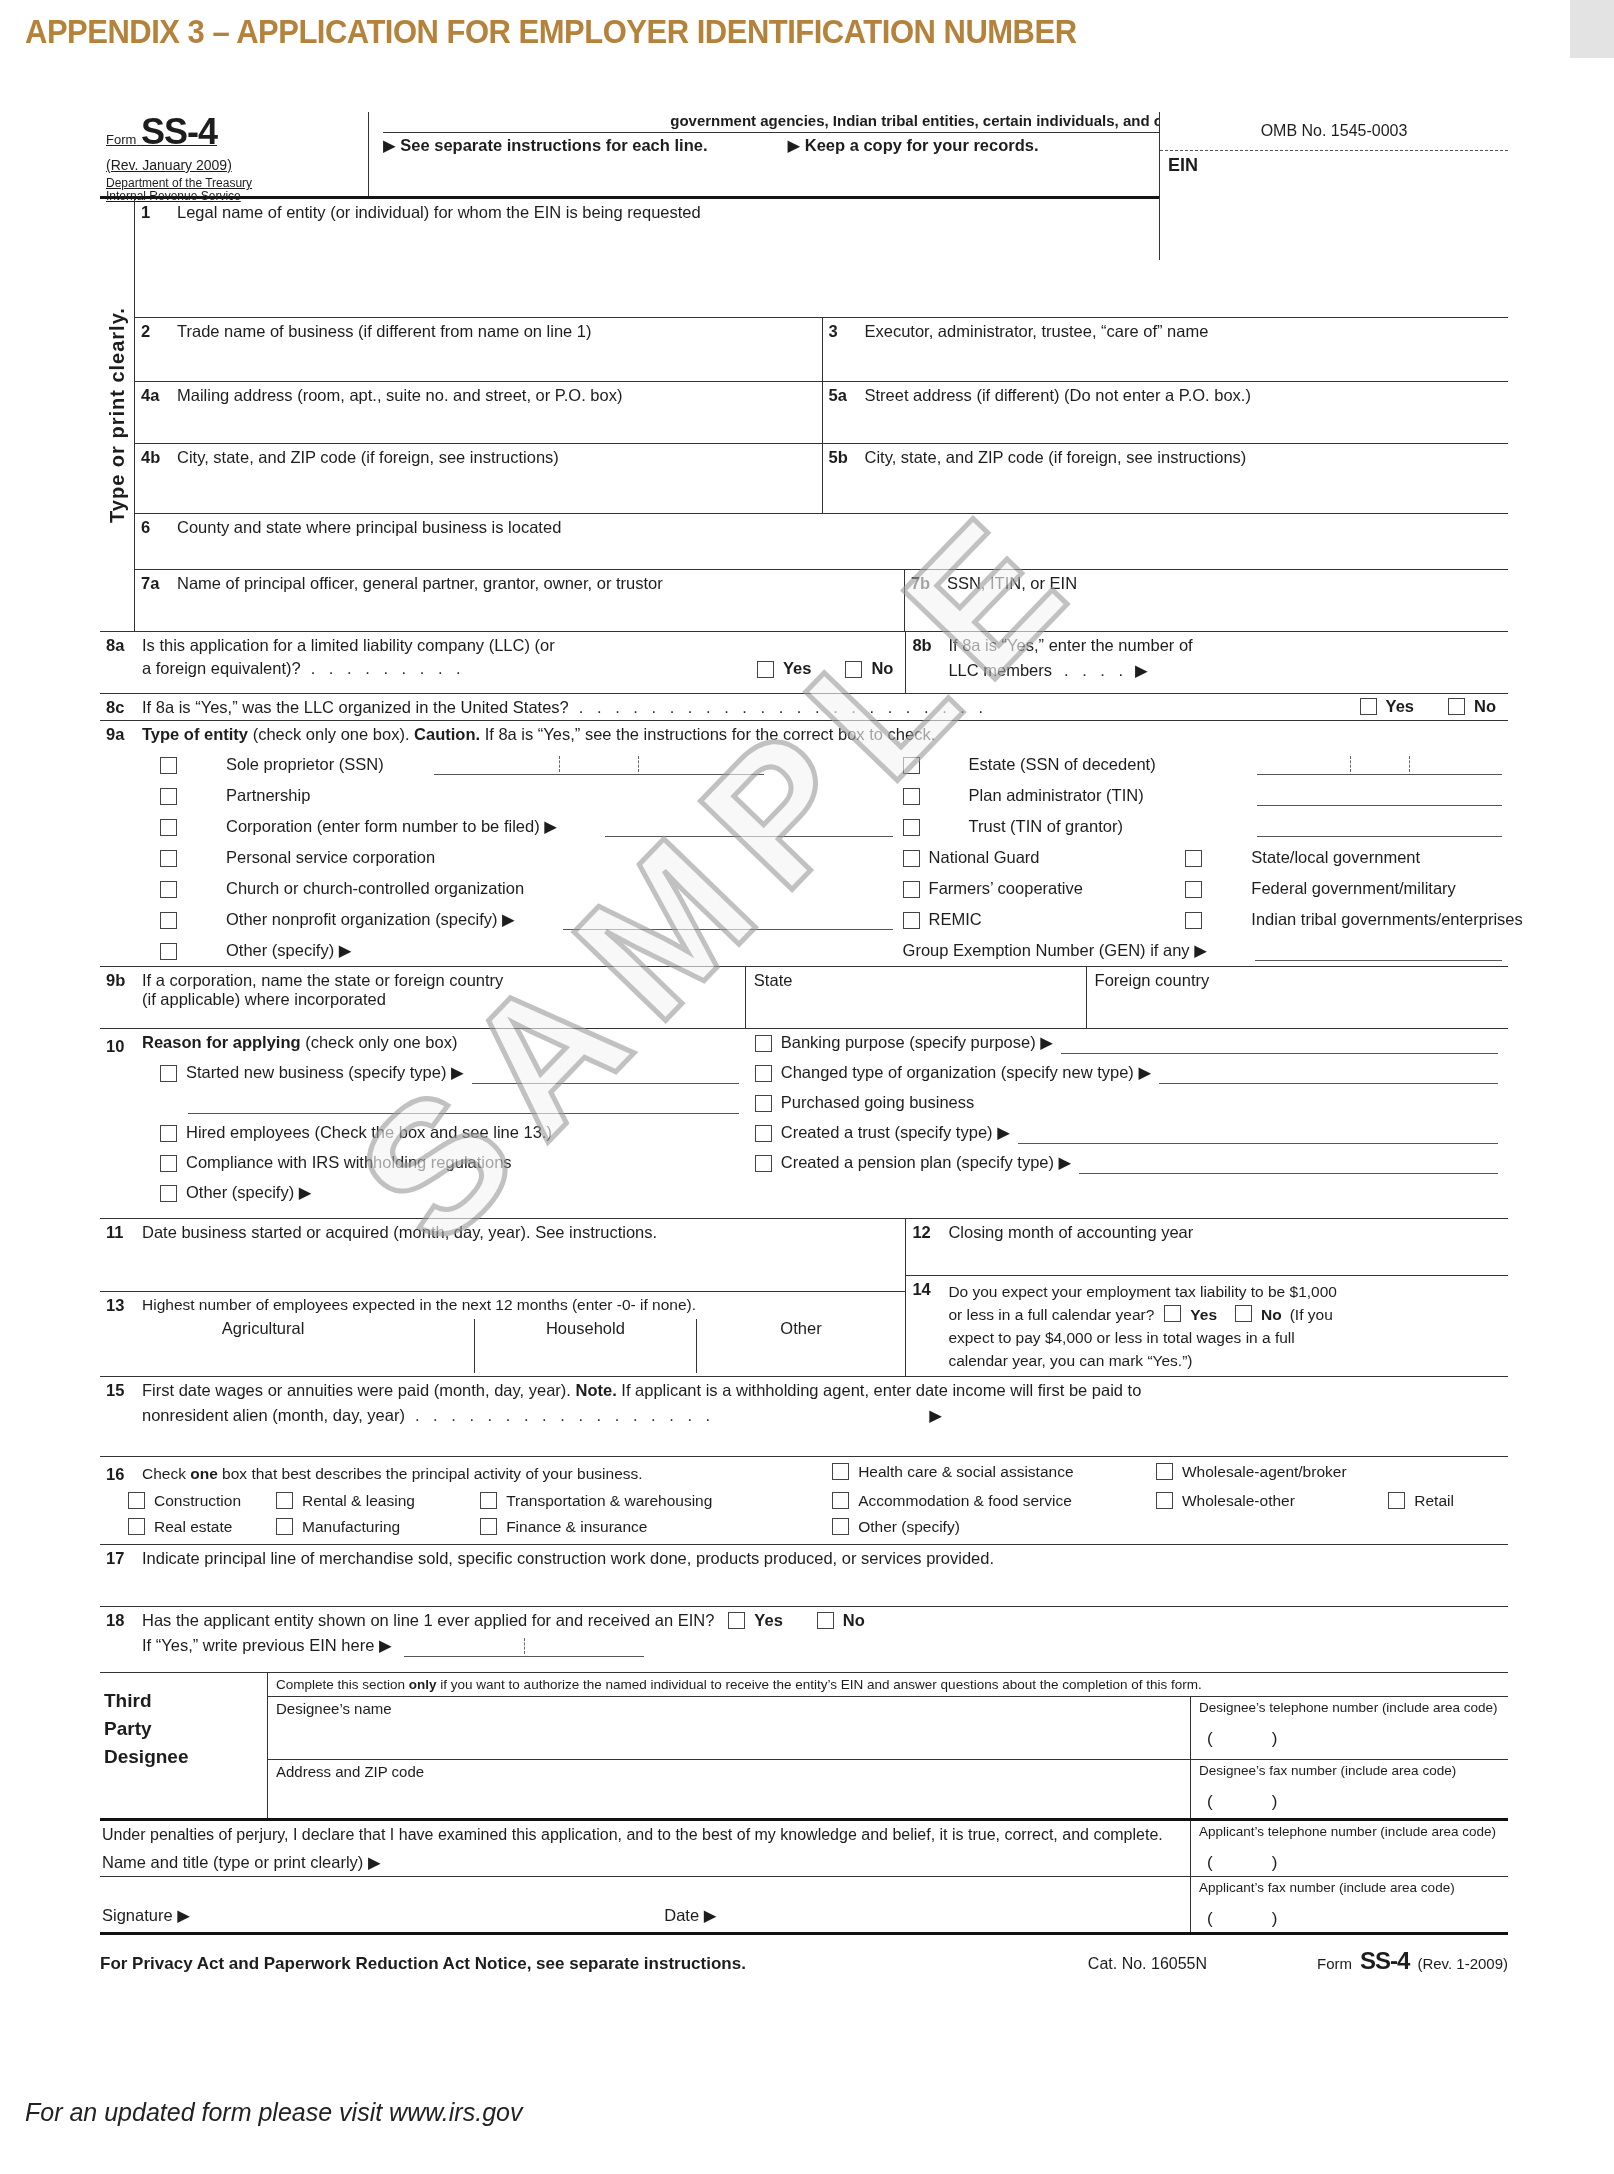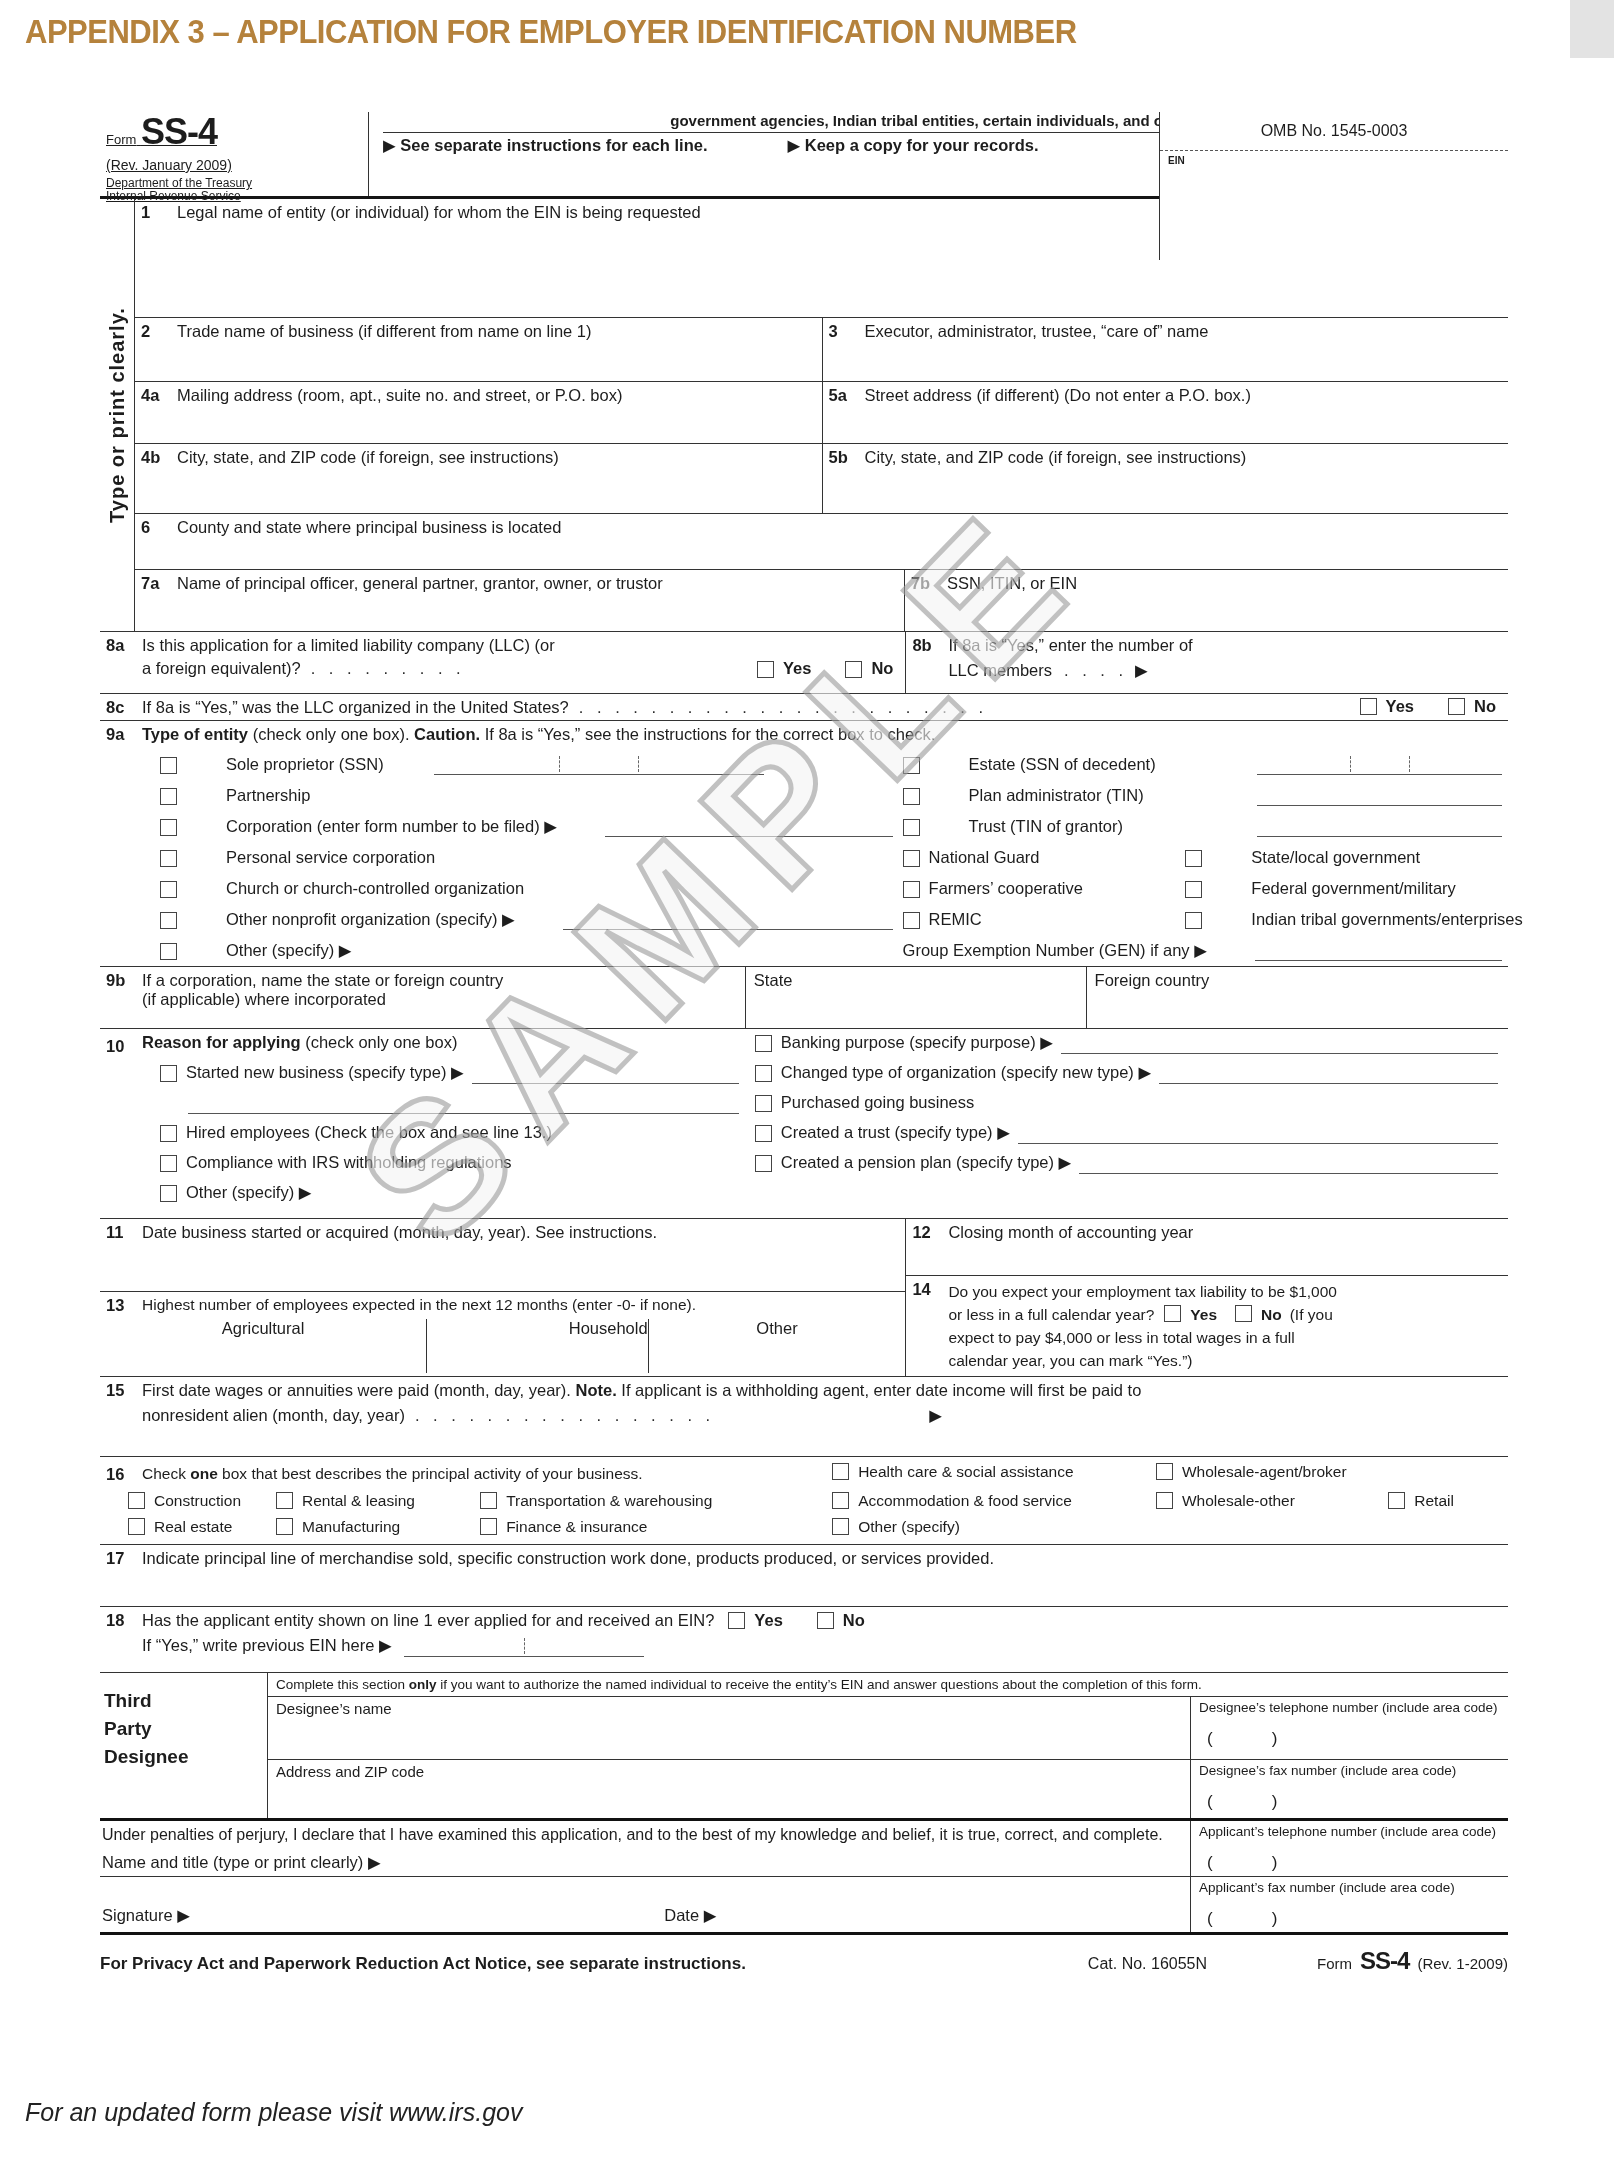--- a/index.html
+++ b/index.html
@@ -34,21 +34,21 @@
   .hdept{font-size:12px;line-height:13px;margin-top:4px;}
   .hcell2{flex:1;padding:1px 12px 0 14px;display:flex;flex-direction:column;}
   .mtitle{font-size:26px;font-weight:800;line-height:29px;}
   .msub{font-size:15px;font-weight:bold;line-height:16px;}
   .minstr{border-top:1.5px solid #333;margin-top:3px;padding-top:3px;
           font-size:16.5px;font-weight:bold;display:flex;gap:80px;white-space:nowrap;}
   .einbox{position:absolute;right:0;top:0;width:348px;height:148px;
           border-left:1.5px solid #333;background:#fff;z-index:5;}
   .omb{height:38px;display:flex;align-items:center;justify-content:center;
        font-size:16px;border-bottom:1.5px dashed #555;}
-  .einlbl{font-weight:bold;font-size:10px;padding:4px 8px;}
+  .einlbl{font-weight:bold;font-size:18px;padding:4px 8px;}
   
   .row{display:flex;border-top:1.5px solid #333;box-sizing:border-box;}
   .num{flex:none;width:42px;font-weight:bold;padding:4px 0 0 6px;box-sizing:border-box;}
   .lbl{padding-top:4px;}
   .rows17{display:flex;}
   .strip{width:34px;border-right:1.5px solid #333;position:relative;flex:none;}
   .vtext{position:absolute;left:17px;top:50%;
          transform:translate(-50%,-50%) rotate(-90deg);
          white-space:nowrap;font-weight:bold;font-size:20px;letter-spacing:1px;}
   .r17col{flex:1;display:flex;flex-direction:column;}
@@ -74,21 +74,21 @@
   .elbl1{flex:none;width:248px;}
   .pairL{flex:none;width:40.5%;display:flex;}
   .rearap{display:flex;padding-top:4px;}
   .reaL{width:46.5%;box-sizing:border-box;}
   .reaR{flex:1;box-sizing:border-box;padding-right:10px;}
   .rrow{display:flex;align-items:flex-start;height:30px;}
   .reaL .rrow{padding-left:60px;}
   
   .cols3{display:flex;height:54px;margin-top:4px;}
   .c3a{width:40.5%;text-align:center;box-sizing:border-box;}
-  .c3b{width:27.5%;text-align:right;border-left:1.5px solid #333;box-sizing:border-box;}
+  .c3b{width:27.5%;text-align:center;border-left:1.5px solid #333;box-sizing:border-box;margin-left:48px;}
   .c3c{flex:1;text-align:center;border-left:1.5px solid #333;box-sizing:border-box;}
   
   .actgrid{display:grid;grid-template-columns:12.5% 14.5% 25% 23% 16.5% 8.5%;
            row-gap:6px;padding:4px 0 8px 0;}
   .acthead{grid-column:1 / span 3;display:flex;}
   .act{display:flex;align-items:flex-start;font-size:15.5px;padding-top:2px;}
   .act .cb{margin-top:0;}
   
   .tp{border-top:1.5px solid #333;border-bottom:3px solid #111;display:flex;}
   .tpLabel{flex:none;width:168px;border-right:1.5px solid #333;

